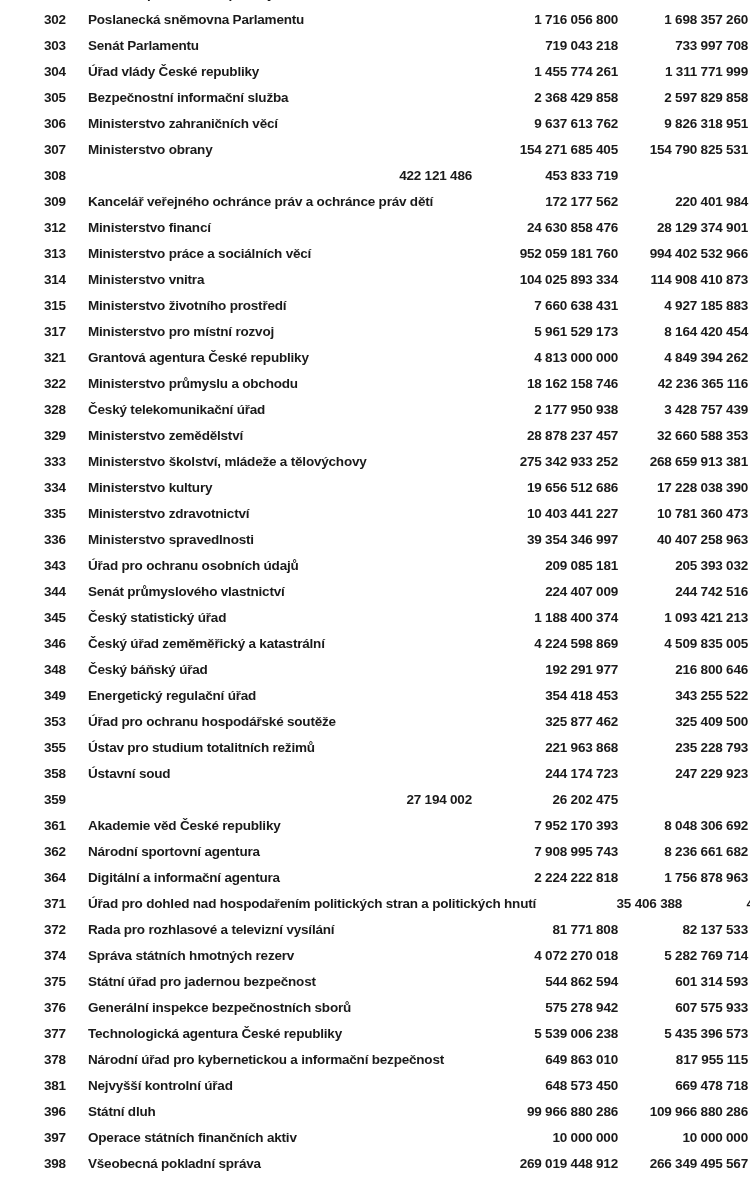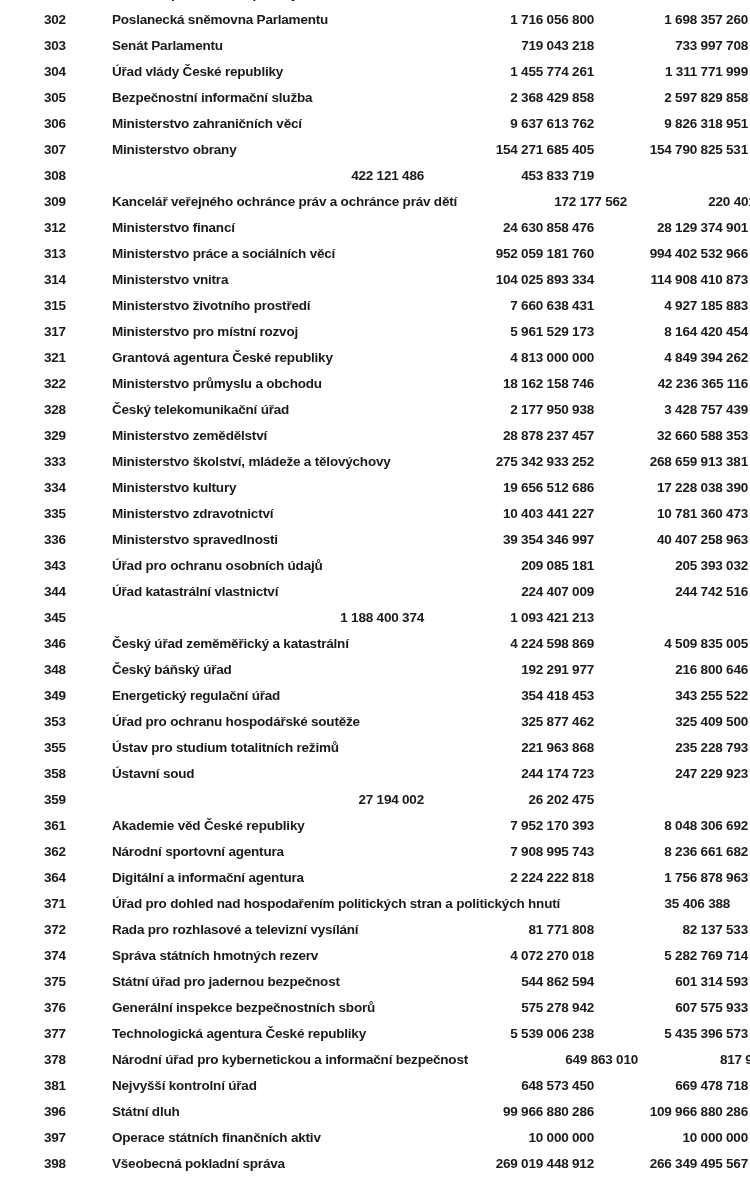--- a/index.html
+++ b/index.html
@@ -22,21 +22,20 @@
     display: grid;
     grid-template-columns: 44px 1fr 146px 130px;
     height: 26px;
     line-height: 26px;
     align-items: center;
     font-size: 13.5px;
     font-weight: 700;
     color: #1a1a1a;
     letter-spacing: -0.2px;
     white-space: nowrap;
-    gap: 24px;
   }
   .budget-row .cell-chapter {
     text-align: left;
   }
   .budget-row .cell-name {
     overflow: visible;
   }
   .budget-row .cell-amount {
     text-align: right;
     font-variant-numeric: tabular-nums;
@@ -205,27 +204,28 @@
 
   <div class="budget-row">
     <span class="cell-chapter">343</span>
     <span class="cell-name">Úřad pro ochranu osobních údajů</span>
     <span class="cell-amount">209 085 181</span>
     <span class="cell-amount">205 393 032</span>
   </div>
 
   <div class="budget-row">
     <span class="cell-chapter">344</span>
-    <span class="cell-name">Úřad katastrální vlastnictví</span>
+    <span class="cell-name">Senát průmyslového vlastnictví</span>
     <span class="cell-amount">224 407 009</span>
     <span class="cell-amount">244 742 516</span>
   </div>
 
   <div class="budget-row">
     <span class="cell-chapter">345</span>
+    <span class="cell-name">Český statistický úřad</span>
     <span class="cell-amount">1 188 400 374</span>
     <span class="cell-amount">1 093 421 213</span>
   </div>
 
   <div class="budget-row">
     <span class="cell-chapter">346</span>
     <span class="cell-name">Český úřad zeměměřický a katastrální</span>
     <span class="cell-amount">4 224 598 869</span>
     <span class="cell-amount">4 509 835 005</span>
   </div>

